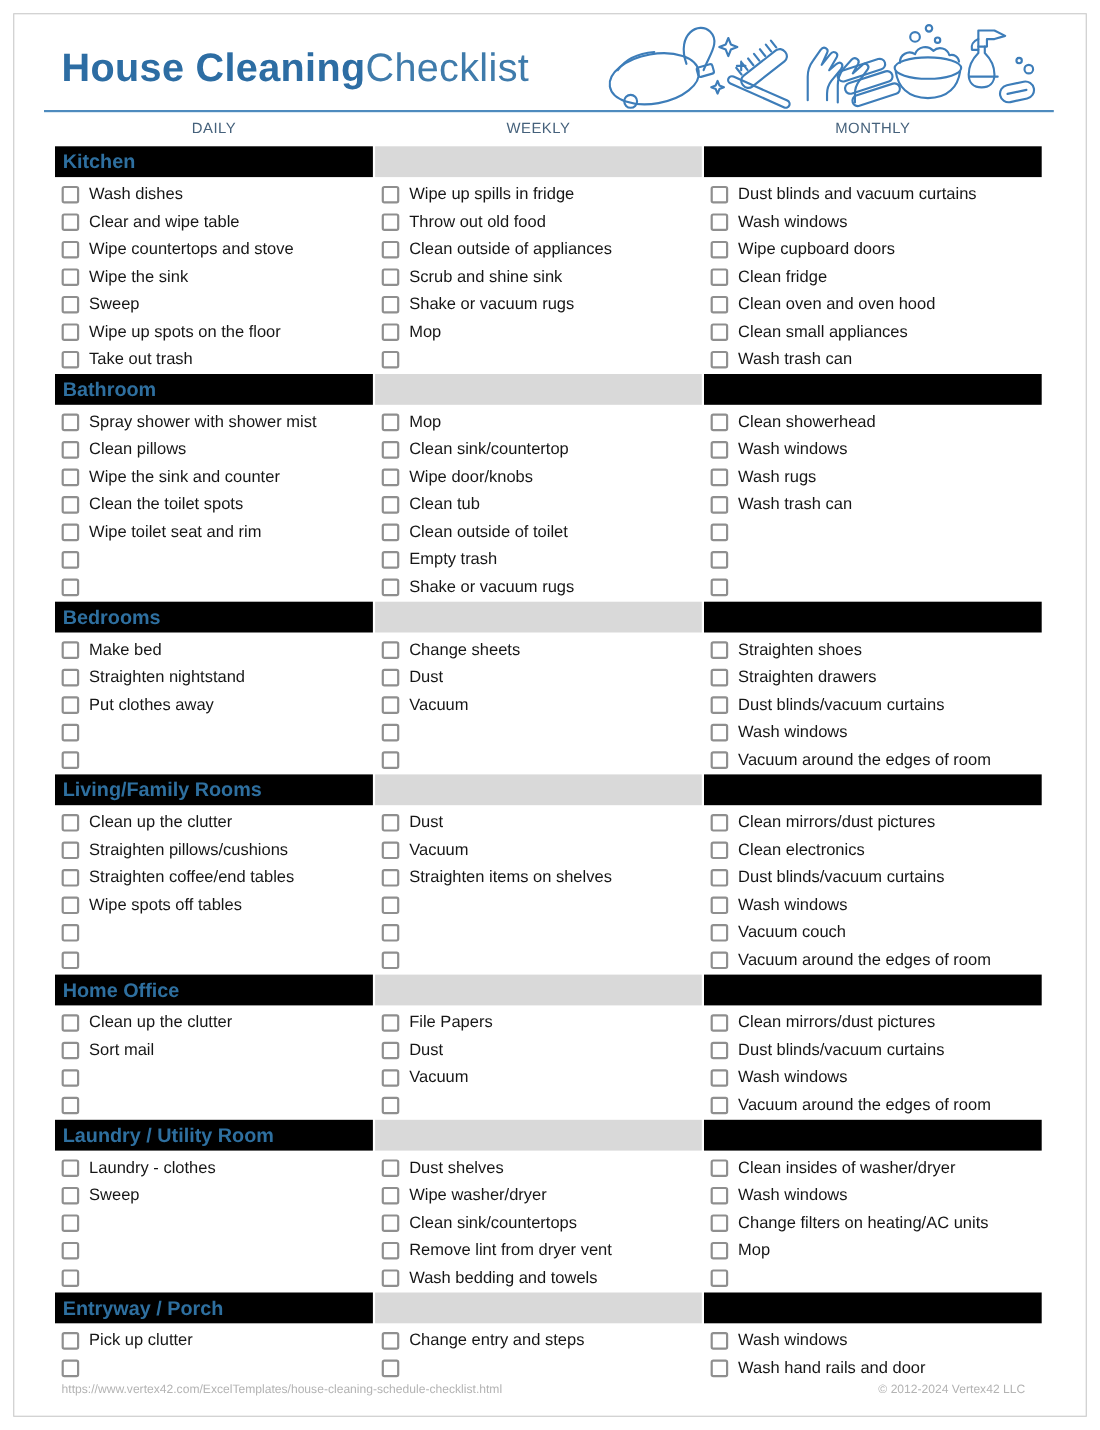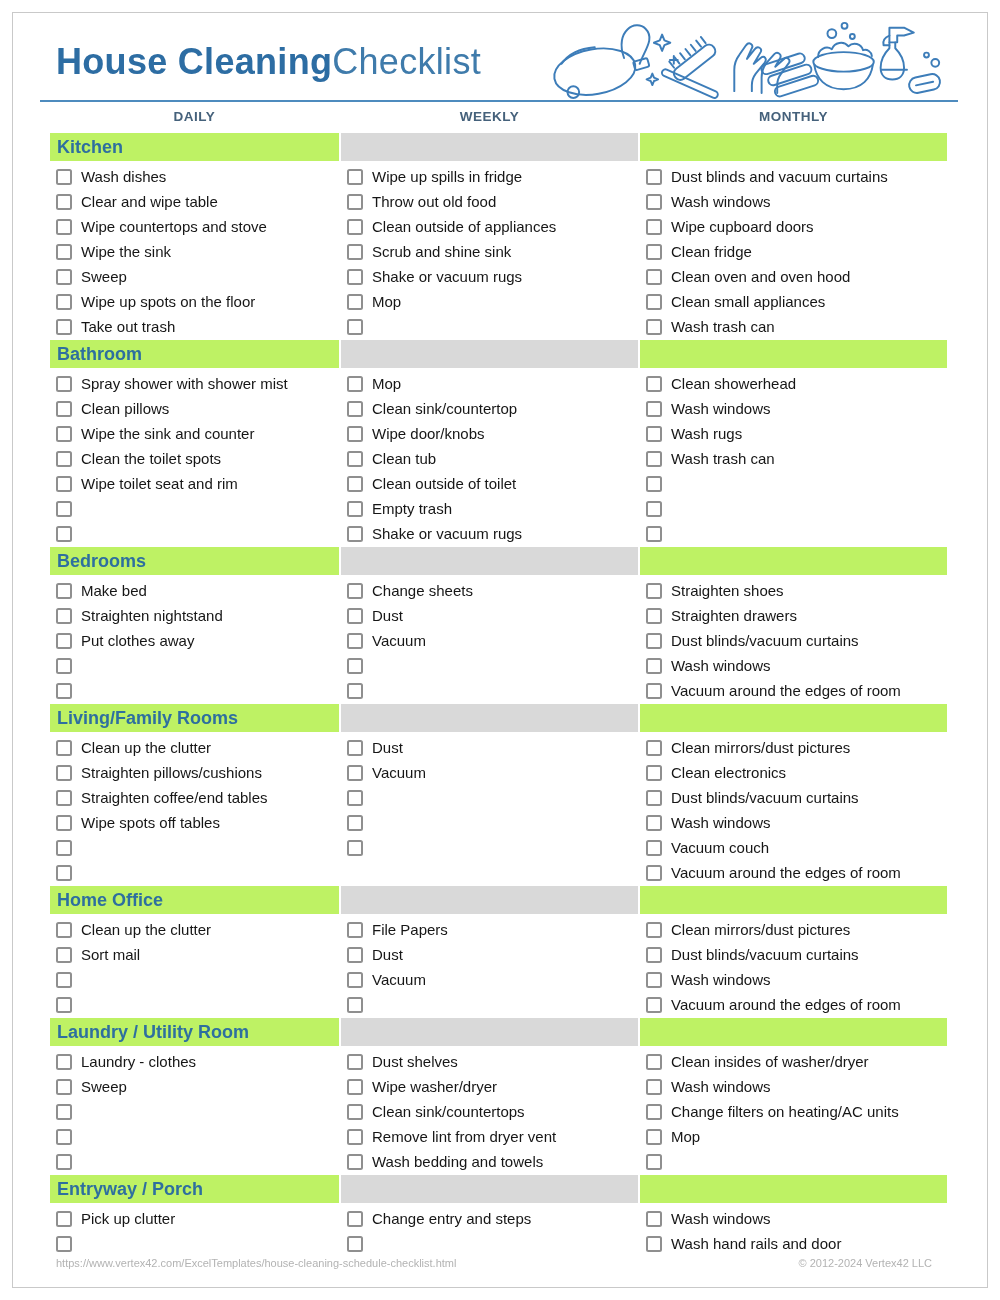--- a/index.html
+++ b/index.html
@@ -8,25 +8,25 @@
     font-family:"Liberation Sans", sans-serif;
   }
   .page-frame{position:absolute;left:12px;top:12px;right:12px;bottom:12px;border:1px solid #c9c9c9;pointer-events:none}
   .title{position:absolute;left:56px;top:40px;margin:0;font-size:36px;line-height:44px;color:#2d6da3;font-weight:700;letter-spacing:.3px;white-space:nowrap}
   .title .t-light{font-weight:400;color:#3f7bab;margin-left:0}
   .illustration{position:absolute;right:54px;top:14px}
   .rule{position:absolute;left:40px;right:42px;top:100px;border-top:2px solid #4e8bbe}
   .col-headers{
     position:absolute;left:50px;top:109px;width:897px;
     display:grid;grid-template-columns:289px 297px 307px;gap:2px;
-    font-weight:700;font-size:13.5px;color:#45617b;letter-spacing:.5px;text-align:center;
+    font-weight:400;font-size:13.5px;color:#45617b;letter-spacing:.5px;text-align:center;
   }
   .sections{position:absolute;left:50px;top:133px;width:897px}
   .band{display:grid;grid-template-columns:289px 297px 307px;gap:2px;height:28px}
-  .band .cell{background:#bef264}
+  .band .cell{background:#000000}
   .band .cell.mid{background:#d9d9d9}
   .band h2{margin:0;font-size:18px;line-height:28px;color:#2e6f9f;padding-left:7px;font-weight:700;white-space:nowrap}
   .items{display:grid;grid-template-columns:289px 297px 307px;gap:0 2px;padding:3px 0 1px 0}
   .row{height:25px;display:flex;align-items:center;padding-left:6px}
   .cb{width:12px;height:12px;border:2.5px solid #8f8f8f;border-radius:2.5px;background:#fff;margin-right:9px;flex:0 0 auto}
   .lbl{font-size:15px;color:#161616;white-space:nowrap}
   .footer{position:absolute;left:56px;right:68px;top:1257px;display:flex;justify-content:space-between;font-size:11px;color:#b3b3b3}
   svg .ln{fill:none;stroke:#3d7db9;stroke-width:2;stroke-linecap:round;stroke-linejoin:round}
 </style>
 </head>
@@ -418,20 +418,24 @@
           <div class="row">
             <span class="cb"></span>
             <span class="lbl">Dust</span>
           </div>
           <div class="row">
             <span class="cb"></span>
             <span class="lbl">Vacuum</span>
           </div>
           <div class="row">
             <span class="cb"></span>
+            <span class="lbl">Straighten items on shelves</span>
+          </div>
+          <div class="row">
+            <span class="cb"></span>
             <span class="lbl"></span>
           </div>
           <div class="row">
             <span class="cb"></span>
             <span class="lbl"></span>
           </div>
           <div class="row">
             <span class="cb"></span>
             <span class="lbl"></span>
           </div>

